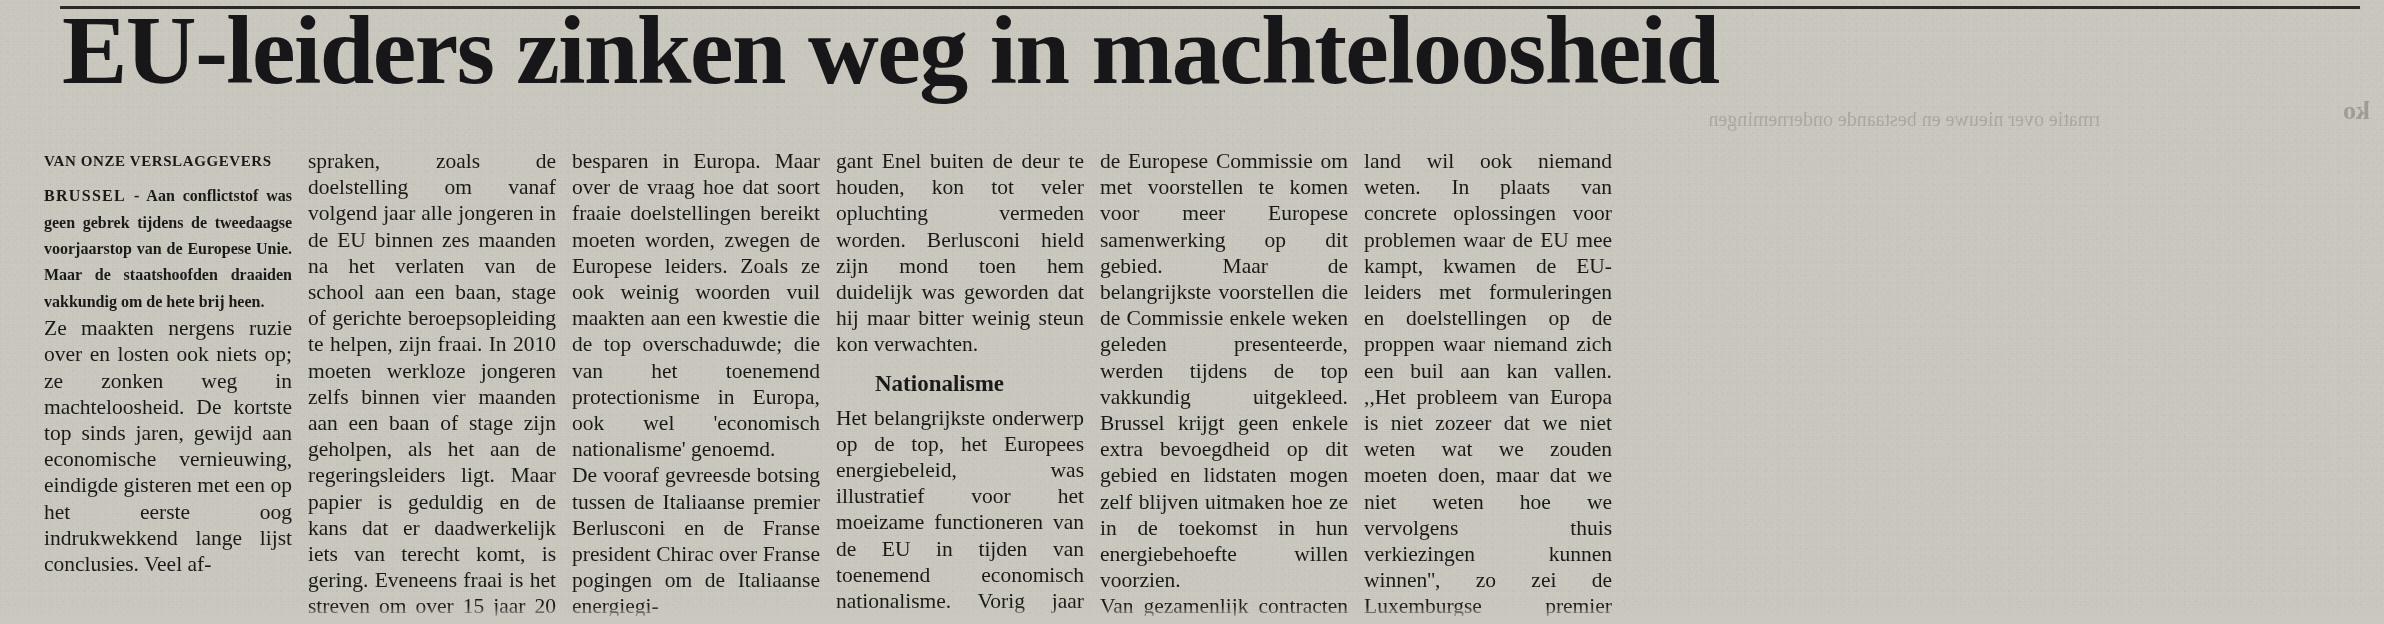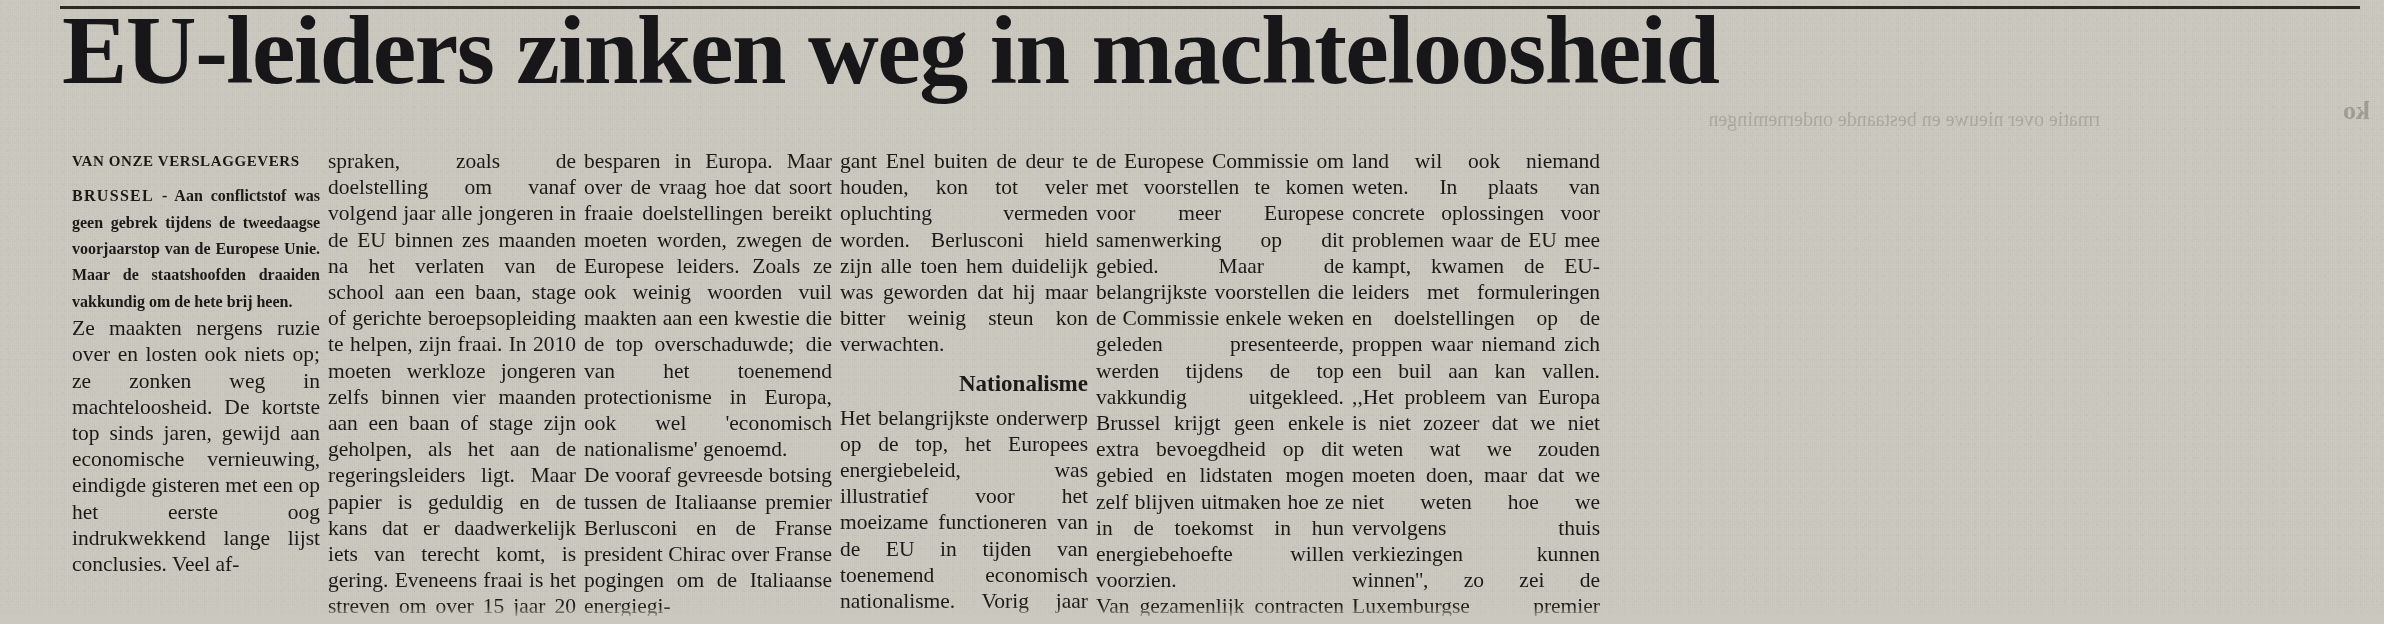--- a/index.html
+++ b/index.html
@@ -67,26 +67,26 @@
     font-family: "Liberation Serif", serif;
     font-weight: bold;
     font-size: 98px;
     line-height: 1.02;
     letter-spacing: -1.5px;
     color: #17171a;
     white-space: nowrap;
   }
   .cols {
     position: absolute;
-    left: 72px;
+    left: 44px;
     top: 148px;
     width: 2304px;
     height: 468px;
     display: flex;
-    gap: 0;
+    gap: 8px;
   }
   .col {
     width: 248px;
     padding-right: 0;
     position: relative;
     font-size: 21.5px;
     line-height: 26.2px;
     text-align: justify;
     overflow: hidden;
     hyphens: manual;
@@ -125,21 +125,21 @@
   }
   .lead .city {
     letter-spacing: 1.3px;
   }
   .subhead {
     font-weight: bold;
     font-size: 23px;
     line-height: 27px;
     margin-top: 12px;
     margin-bottom: 8px;
-    text-align: right;
+    text-align: left;
     margin-left: 39px;
   }
   .bottom-fade {
     position: absolute;
     left: 0;
     bottom: 0;
     width: 2384px;
     height: 18px;
     background: linear-gradient(to bottom, rgba(203,200,191,0) 0%, rgba(203,200,191,0.9) 70%, rgba(203,200,191,1) 100%);
     pointer-events: none;
@@ -179,21 +179,21 @@
     <div class="col">
       <p>spraken, zoals de doelstelling om vanaf volgend jaar alle jongeren in de EU binnen zes maanden na het verlaten van de school aan een baan, stage of gerichte beroepsopleiding te helpen, zijn fraai. In 2010 moeten werkloze jongeren zelfs binnen vier maanden aan een baan of stage zijn geholpen, als het aan de regeringsleiders ligt. Maar papier is geduldig en de kans dat er daadwerkelijk iets van terecht komt, is gering. Eveneens fraai is het streven om over 15 jaar 20 procent meer energie te</p>
     </div>
 
     <div class="col">
       <p>besparen in Europa. Maar over de vraag hoe dat soort fraaie doelstellingen bereikt moeten worden, zwegen de Europese leiders. Zoals ze ook weinig woorden vuil maakten aan een kwestie die de top overschaduwde; die van het toenemend protectionisme in Europa, ook wel 'economisch nationalisme' genoemd.</p>
       <p>De vooraf gevreesde botsing tussen de Italiaanse premier Berlusconi en de Franse president Chirac over Franse pogingen om de Italiaanse energiegi-</p>
     </div>
 
     <div class="col">
-      <p>gant Enel buiten de deur te houden, kon tot veler opluchting vermeden worden. Berlusconi hield zijn alle toen hem duidelijk was geworden dat hij maar bitter weinig steun kon verwachten.</p>
+      <p>gant Enel buiten de deur te houden, kon tot veler opluchting vermeden worden. Berlusconi hield zijn mond toen hem duidelijk was geworden dat hij maar bitter weinig steun kon verwachten.</p>
       <div class="subhead">Nationalisme</div>
       <p>Het belangrijkste onderwerp op de top, het Europees energiebeleid, was illustratief voor het moeizame functioneren van de EU in tijden van toenemend economisch nationalisme. Vorig jaar vroegen de regeringsleiders</p>
     </div>
 
     <div class="col">
       <p>de Europese Commissie om met voorstellen te komen voor meer Europese samenwerking op dit gebied. Maar de belangrijkste voorstellen die de Commissie enkele weken geleden presenteerde, werden tijdens de top vakkundig uitgekleed. Brussel krijgt geen enkele extra bevoegdheid op dit gebied en lidstaten mogen zelf blijven uitmaken hoe ze in de toekomst in hun energiebehoefte willen voorzien.</p>
       <p>Van gezamenlijk contracten afsluiten met leveranciers als Rus-</p>
     </div>
 
     <div class="col">

